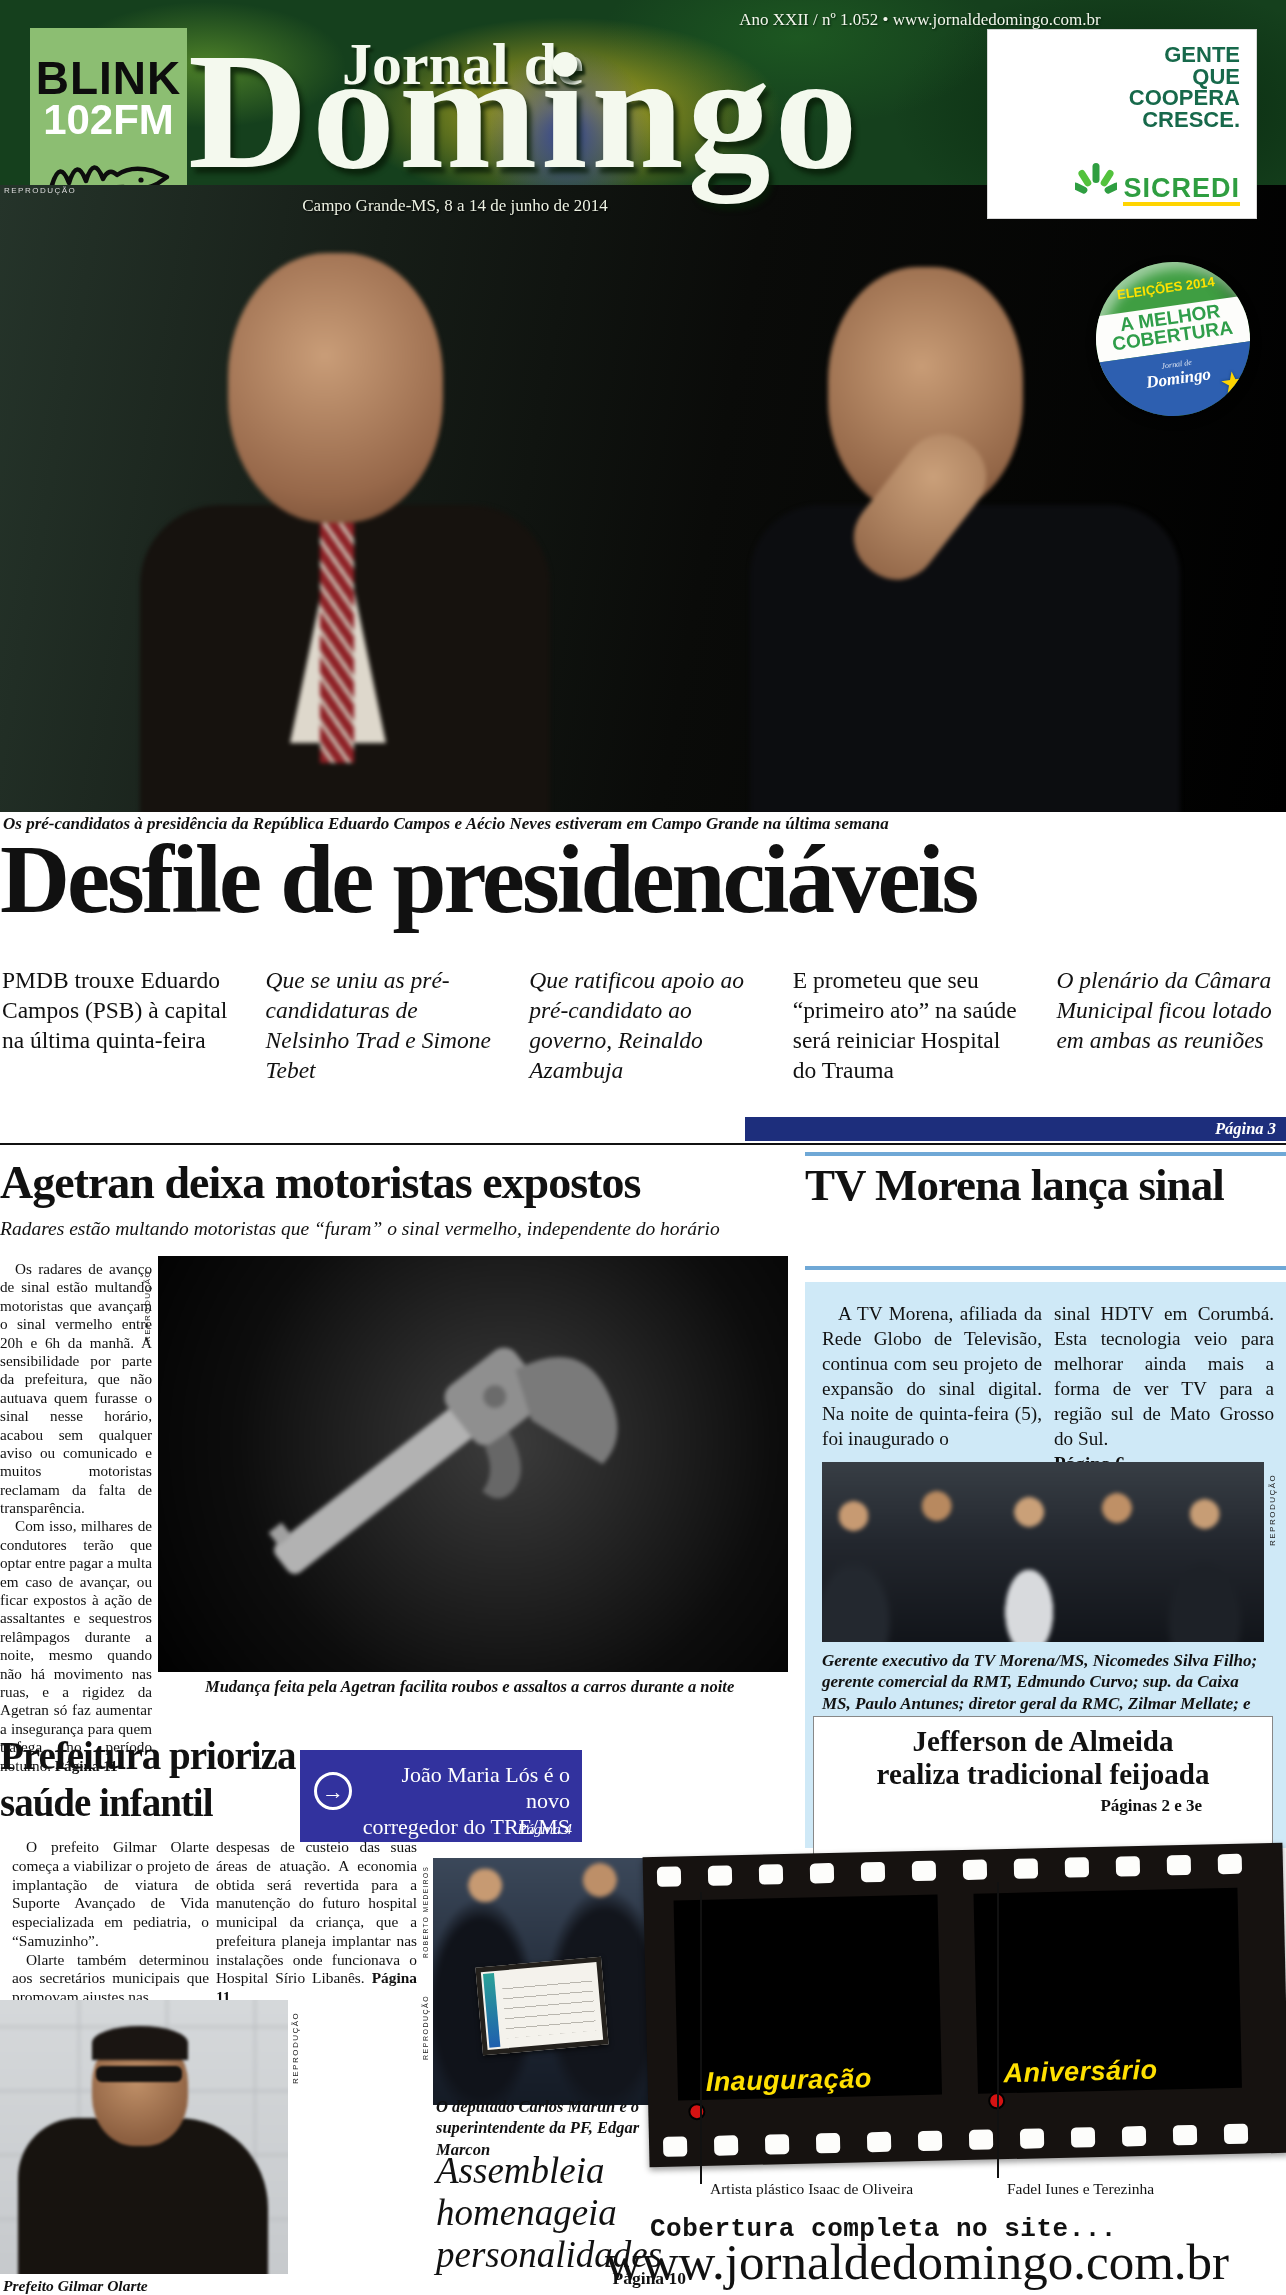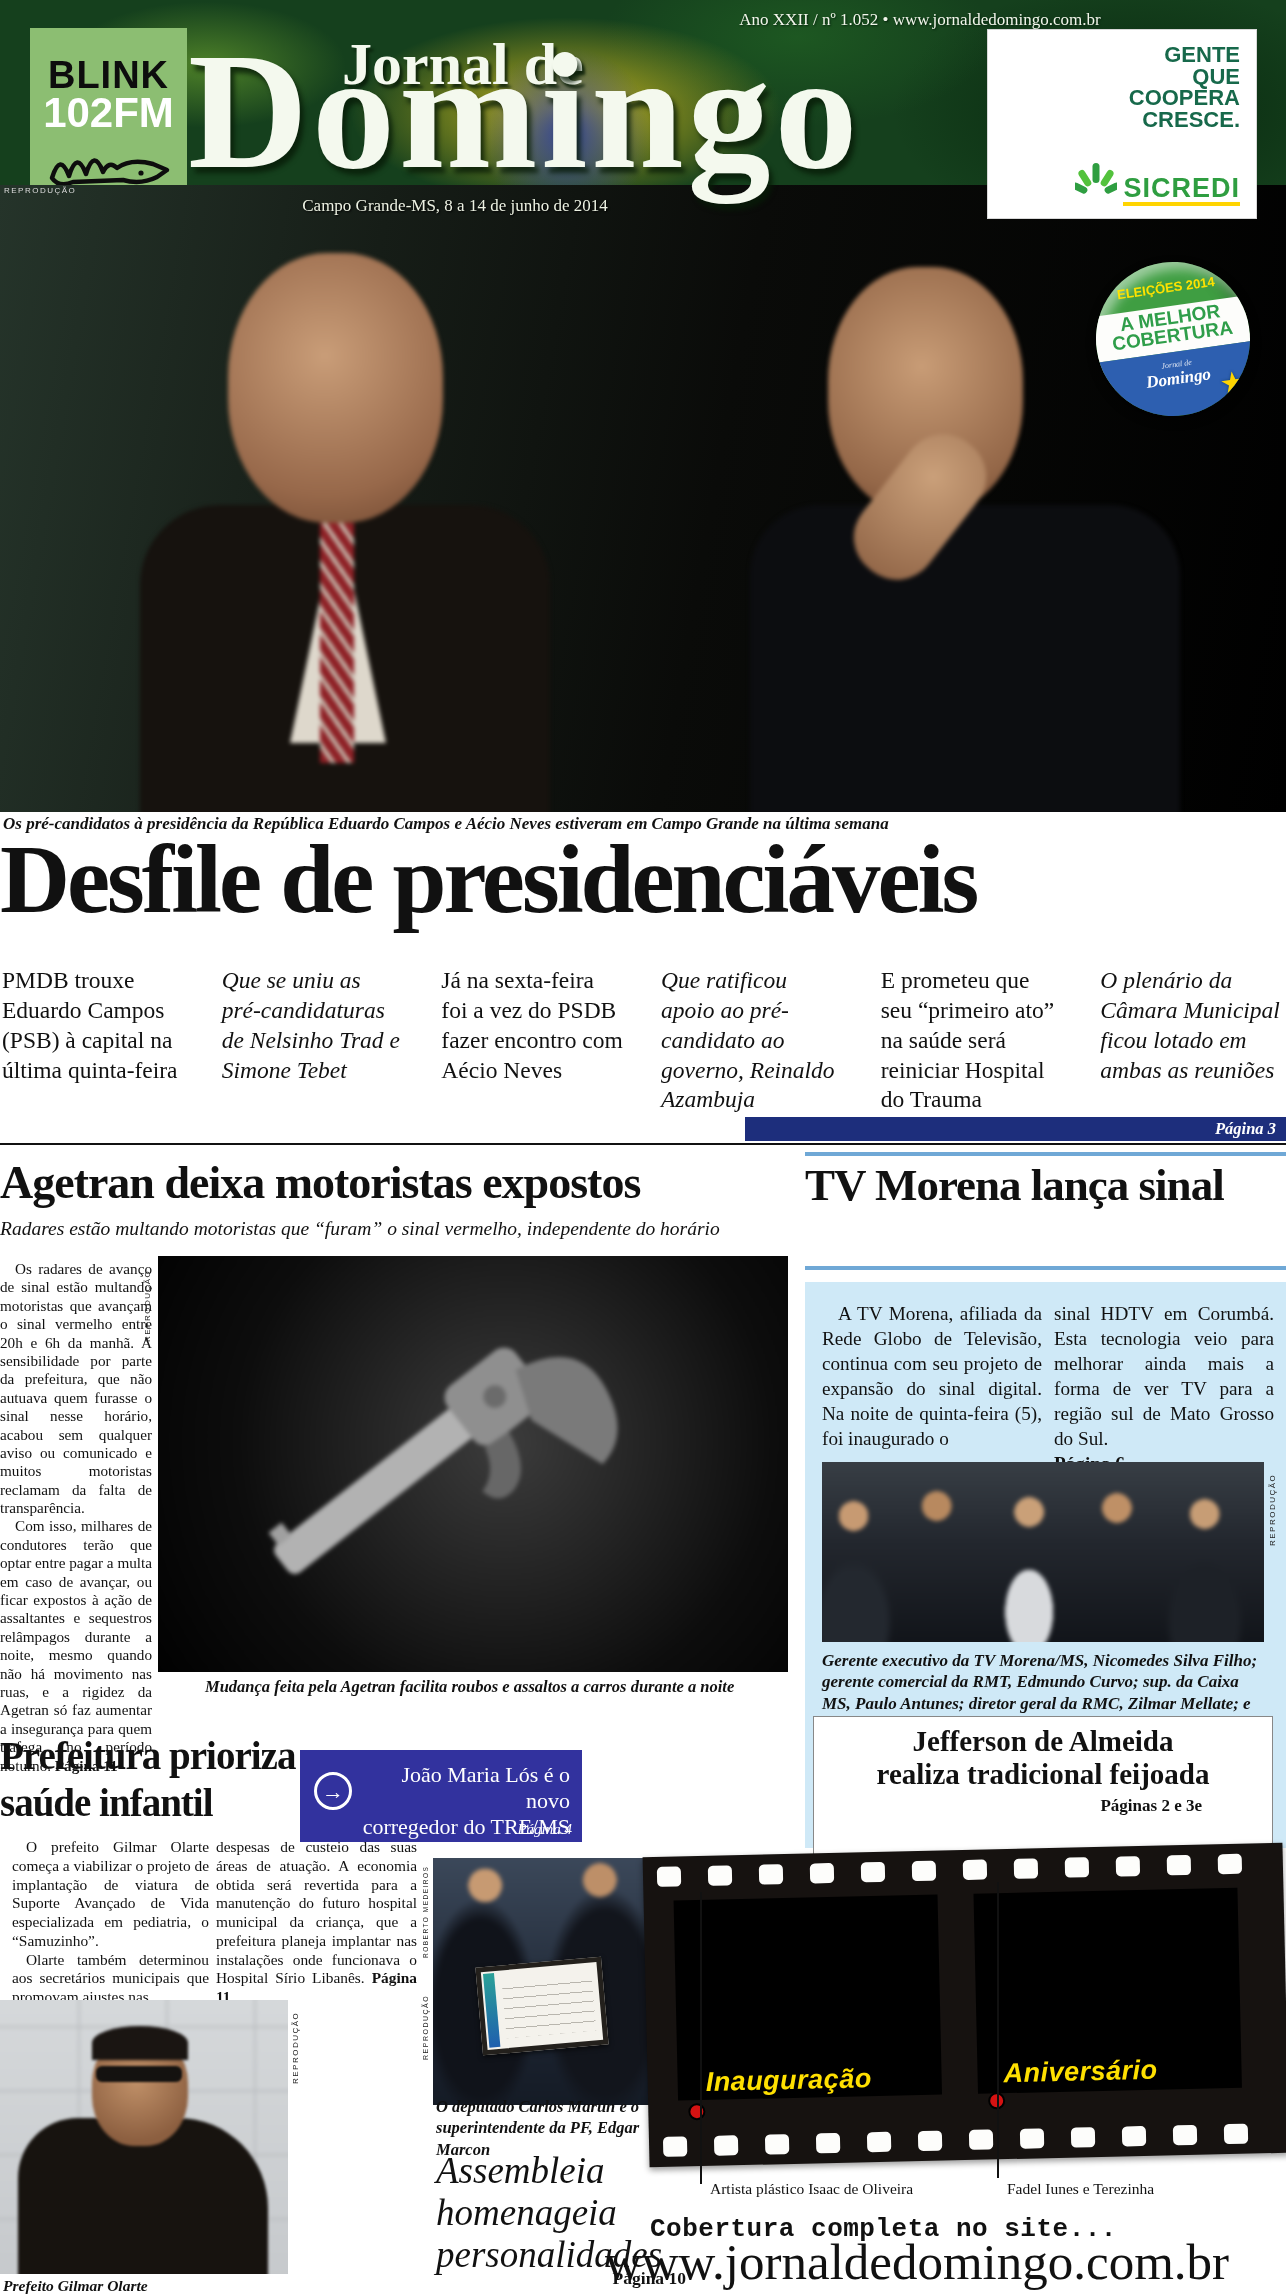--- a/index.html
+++ b/index.html
@@ -14,21 +14,21 @@
 .cap{font-style:italic;font-weight:bold}
 
 .header{left:0;top:0;width:1286px;height:185px;background-color:#15401d;
  background-image:
   radial-gradient(circle 120px at 44% 72%,rgba(43,62,158,.95),rgba(43,62,158,0) 72%),
   radial-gradient(ellipse 300px 130px at 44% 60%,rgba(214,193,32,.92),transparent 72%),
   radial-gradient(ellipse 200px 90px at 16% 35%,rgba(96,150,44,.75),transparent 70%),
   radial-gradient(ellipse 260px 120px at 62% 20%,rgba(30,90,34,.9),transparent 75%),
   radial-gradient(ellipse 300px 160px at 88% 60%,rgba(8,40,14,.95),transparent 80%)}
 .blink{left:30px;top:28px;width:157px;height:170px;background:#8cbe72;text-align:center;padding-top:30px}
-.blink .l1{font-family:"Liberation Sans",sans-serif;font-weight:bold;font-size:38px;color:#0d0d0d;line-height:.9;letter-spacing:1px}
+.blink .l1{font-family:"Liberation Sans",sans-serif;font-weight:bold;font-size:46px;color:#0d0d0d;line-height:.9;letter-spacing:1px}
 .blink .l2{font-family:"Liberation Sans",sans-serif;font-weight:bold;font-size:42px;color:#fff;line-height:1}
 .issue{left:690px;top:10px;width:460px;color:#f3f6ec;font-size:17px;text-align:center;text-shadow:1px 1px 2px #05240c}
 .title-top{left:342px;top:30px;font-size:60px;font-weight:bold;color:#f4f9ee;z-index:3;
   text-shadow:3px 4px 3px rgba(8,28,8,.8)}
 .title-main{left:188px;top:28px;font-size:166px;font-weight:bold;color:#f4f9ee;z-index:3;line-height:1;letter-spacing:4px;
   text-shadow:4px 6px 5px rgba(8,28,8,.8)}
 .dateline{left:255px;top:196px;width:400px;text-align:center;color:#edf2e3;font-size:17px;z-index:4;text-shadow:1px 1px 2px #000}
 .sicredi{left:988px;top:30px;width:268px;height:188px;background:#fff;z-index:5;padding:14px 16px 0 0;box-shadow:0 0 0 1px #d8d8d8}
 .sicredi .slog{font-family:"Liberation Sans",sans-serif;font-weight:bold;font-size:22px;line-height:.98;color:#17694b;text-align:right}
 .sicredi .brandrow{position:absolute;right:16px;bottom:12px;display:flex;align-items:flex-end;gap:6px}
@@ -172,21 +172,20 @@
     </div>
   </div>
 </div>
 
 <div class="abs lead-caption cap">Os pré-candidatos à presidência da República Eduardo Campos e Aécio Neves estiveram em Campo Grande na última semana</div>
 <div class="abs lead-headline">Desfile de presidenciáveis</div>
 
 <div class="abs deck">
   <div class="dcol">PMDB trouxe Eduardo Campos (PSB) à capital na última quinta-feira</div>
   <div class="dcol i">Que se uniu as pré-candidaturas de Nelsinho Trad e Simone Tebet</div>
-  <div class="dcol">Já na sexta-feira foi a vez do PSDB fazer encontro com Aécio Neves</div>
   <div class="dcol i">Que ratificou apoio ao pré-candidato ao governo, Reinaldo Azambuja</div>
   <div class="dcol">E prometeu que seu “primeiro ato” na saúde será reiniciar Hospital do Trauma</div>
   <div class="dcol i">O plenário da Câmara Municipal ficou lotado em ambas as reuniões</div>
 </div>
 
 <div class="abs p3bar">
   <span>Página 3</span>
 </div>
 <div class="abs secline"></div>
 

